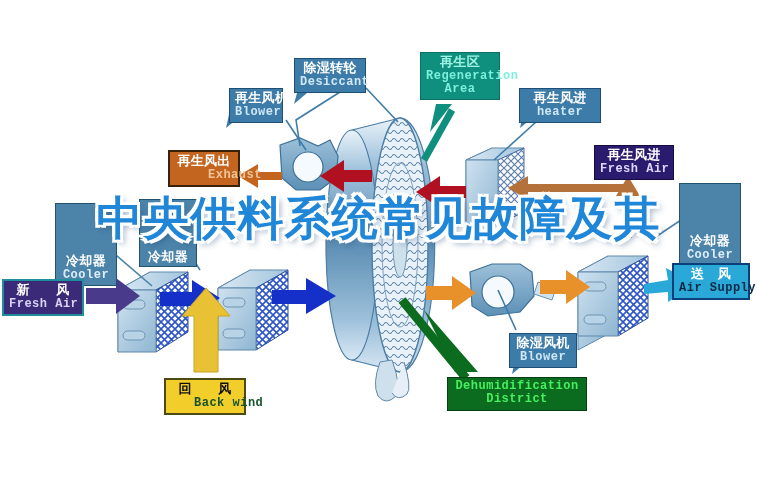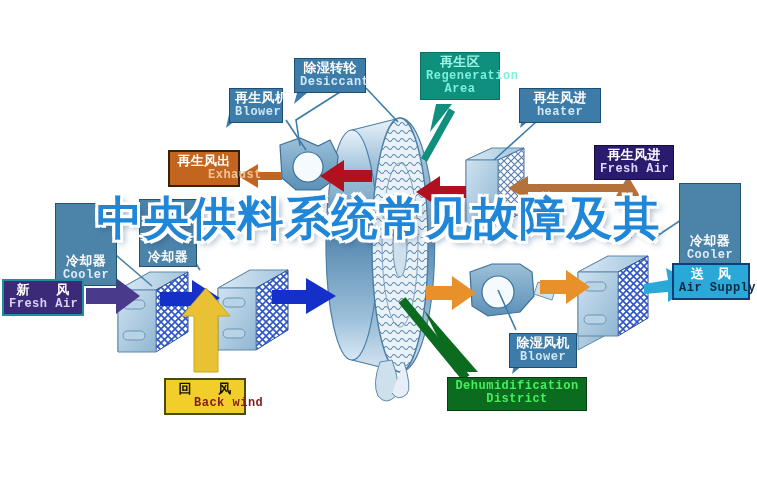--- a/index.html
+++ b/index.html
@@ -71,21 +71,21 @@
   .lbl-cyan   { background: #2aa8d8; border: 2px solid #0b3f7a; }
   .lbl-cyan .cn { color: #ffffff; }
   .lbl-cyan .en { color: #0d2a44; }
 
   .lbl-green  { background: #0b6b1f; border: 1px solid #063d12; }
   .lbl-green .cn { color: #56ff6e; }
   .lbl-green .en { color: #46ef5e; }
 
   .lbl-yellow { background: #f2ce2a; border: 2px solid #4a4a12; }
   .lbl-yellow .cn { color: #101008; }
-  .lbl-yellow .en { color: #7f1d1d; padding-left: 23px; }
+  .lbl-yellow .en { color: #14532d; padding-left: 23px; }
 
   .lbl-steel  { background: #4b83a9; border: 1px solid #20536f; }
   .lbl-steel .cn { color: #ffffff; margin-top: 48px; }
   .lbl-steel .en { color: #dceefb; }
 
   
   #headline {
     position: absolute;
     left: 0;
     top: 195px;

